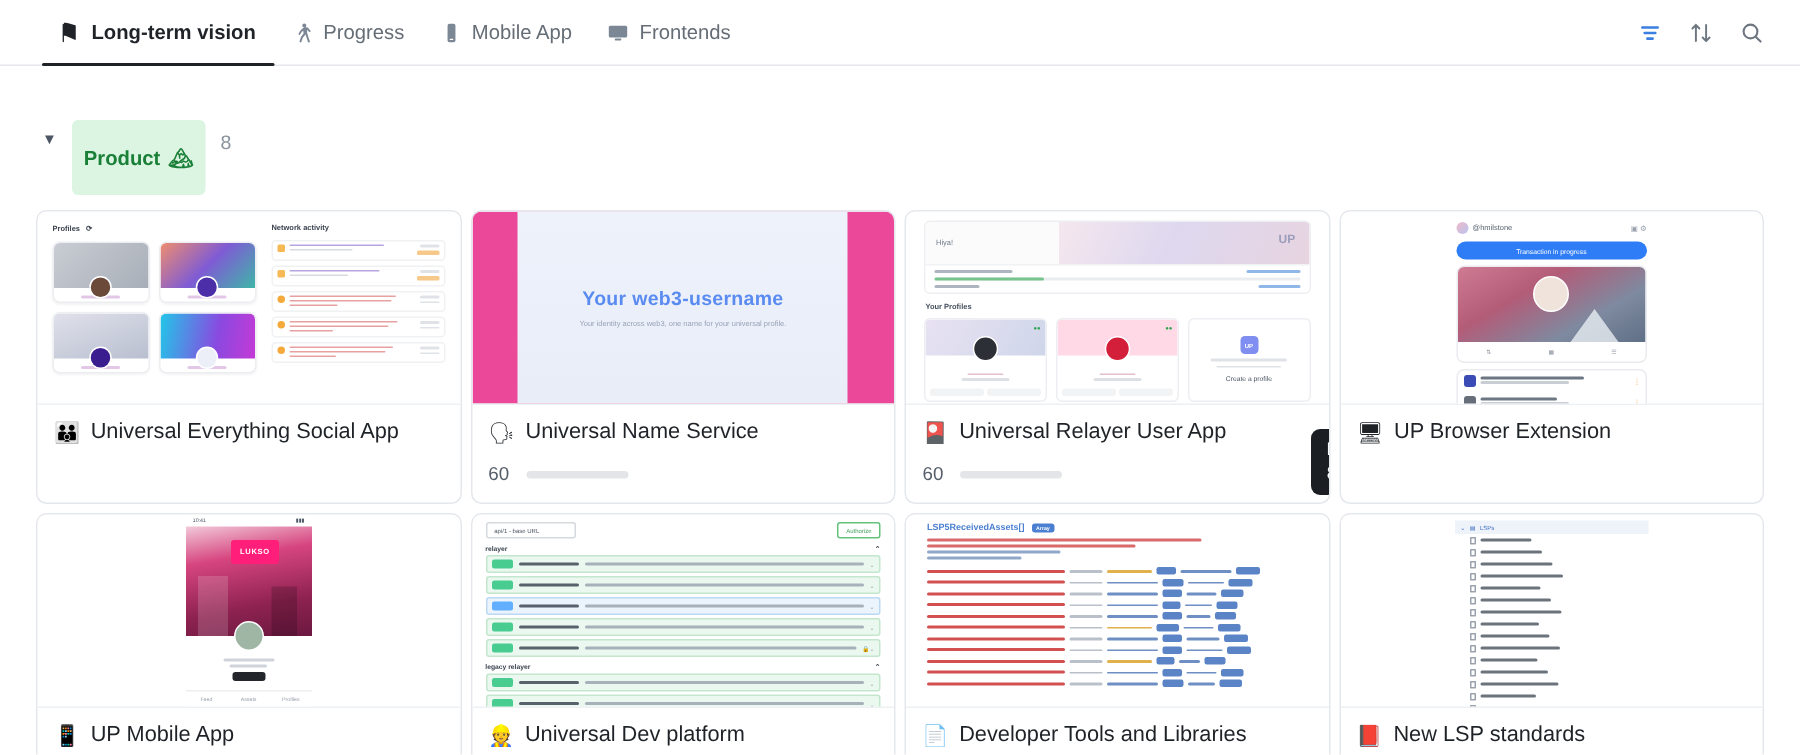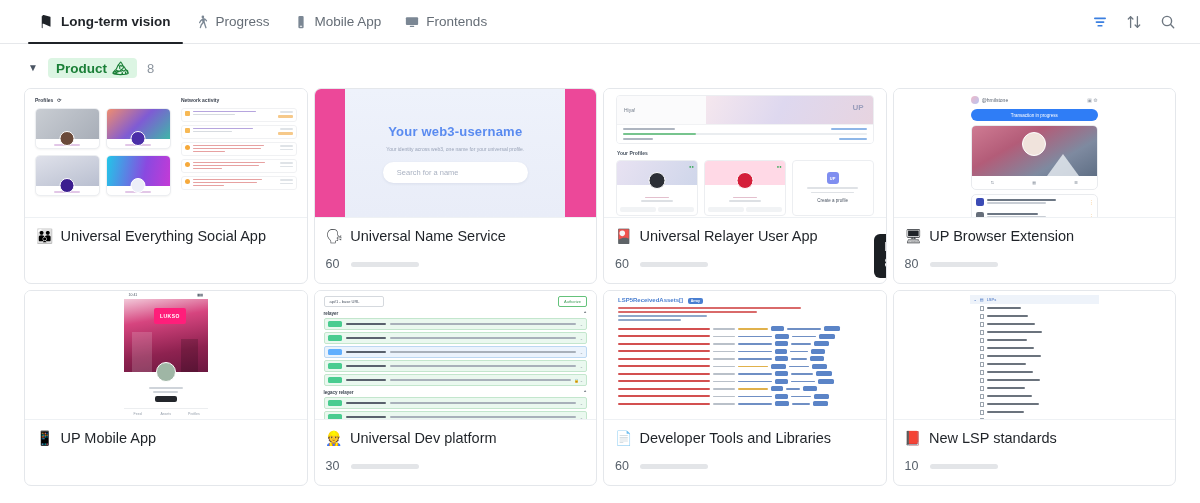--- a/index.html
+++ b/index.html
@@ -52,25 +52,26 @@
   
   .group-head {
     display: flex; align-items: center; gap: 10px;
     padding: 14px 0 10px 28px;
   }
   .caret { color: #4b5563; font-size: 10px; line-height: 1; cursor: pointer; }
   .group-pill {
     background: #dcf5e3;
     color: #1a7f37;
     border-radius: 4px;
-    padding: 2px 8px;
+    padding: 17px 8px;
     font-size: 13.5px;
     font-weight: bold;
     display: inline-flex; align-items: center; gap: 5px;
     cursor: pointer;
+    margin-top: 22px;
   }
   .group-count { color: #8b949e; font-size: 13px; }
 
   
   .board {
     padding: 0 24px;
     display: grid;
     grid-template-columns: repeat(4, 1fr);
     gap: 6px 6px;
   }
@@ -479,21 +480,20 @@
       </div>
     </div>
   </div>
 
   <div class="card">
     <div class="thumb">
       <div class="tw t2wrap">
         <div class="t2-inner">
           <div class="t2-h">Your web3-username</div>
           <div class="t2-s">Your identity across web3, one name for your universal profile.</div>
-          <div class="t2-box">Search for a name</div>
         </div>
       </div>
     </div>
     <div class="card-body">
       <div class="card-title">
         <span class="emoji">🗣</span>
         <span class="label">Universal Name Service</span>
       </div>
       <div class="prog-row">
         <span class="prog-num">60</span>
@@ -614,24 +614,20 @@
               <span class="dots">⋮</span>
             </div>
           </div>
         </div>
       </div>
     </div>
     <div class="card-body">
       <div class="card-title">
         <span class="emoji">🖥</span>
         <span class="label">UP Browser Extension</span>
-      </div>
-      <div class="prog-row">
-        <span class="prog-num">80</span>
-        <span class="prog-track" style="background: rgb(227, 229, 232);"><span class="prog-fill" style="width: 80%; background: rgb(87, 167, 115);"></span></span>
       </div>
     </div>
   </div>
 
   <div class="card">
     <div class="thumb">
       <div class="tw t5wrap">
         <div class="t5-ph">
           <div class="t5-st">
               <span>10:41</span>

